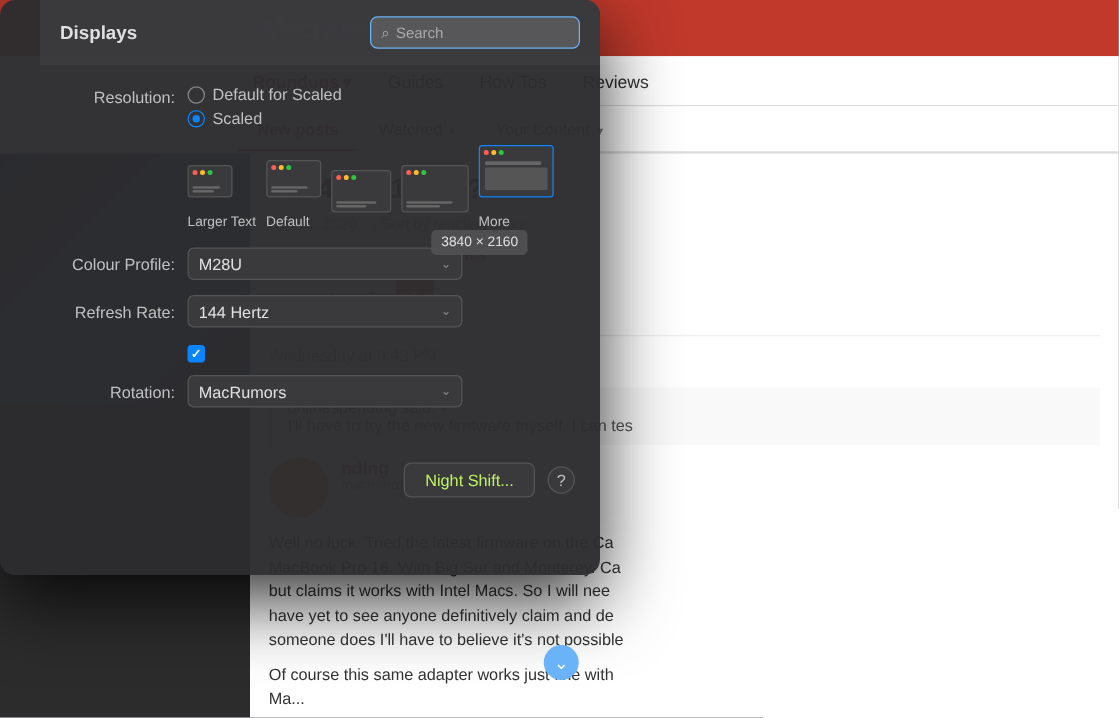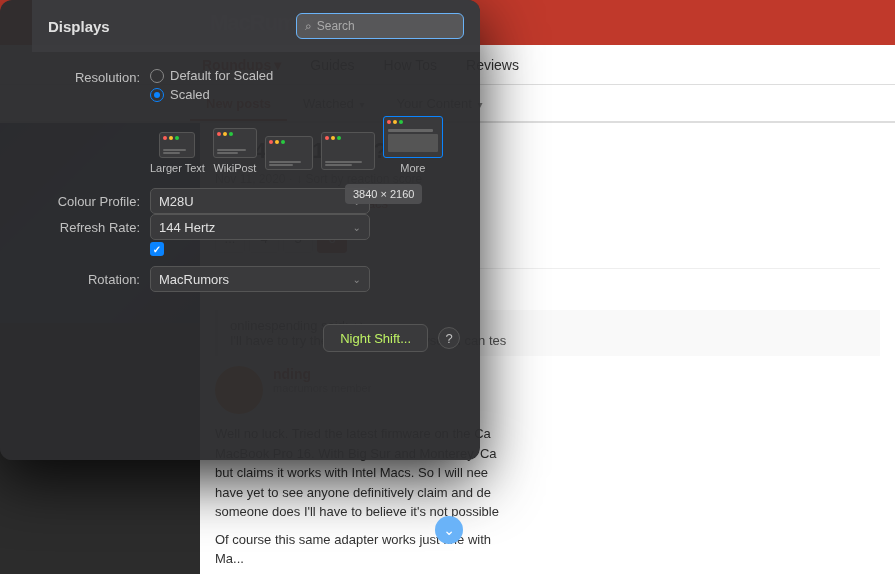--- a/index.html
+++ b/index.html
@@ -291,22 +291,21 @@
     .resolution-thumbnails {
       display: flex;
       gap: 8px;
       margin-bottom: 14px;
       padding-left: 130px;
       align-items: flex-end;
     }
     .thumb-item {
       display: flex;
       flex-direction: column;
-      align-items: center;
-      gap: 4px;
+      gap: 14px;
       cursor: pointer;
     }
     .thumb-preview {
       background: #3a3a3c;
       border: 1.5px solid #555;
       border-radius: 3px;
       display: flex;
       align-items: center;
       justify-content: center;
       position: relative;
@@ -342,20 +341,21 @@
       top: 184px;
       white-space: nowrap;
       z-index: 10;
     }
 
     
     .dropdown-row {
       display: flex;
       align-items: center;
       gap: 10px;
+      margin-bottom: 12px;
     }
     .dropdown-label {
       color: #c0c0c0;
       font-size: 13px;
       min-width: 120px;
       text-align: right;
     }
     .mac-dropdown {
       flex: 1;
       height: 26px;
@@ -607,21 +607,21 @@
           <div class="traffic-lights">
             <div class="tl red"></div>
             <div class="tl yellow"></div>
             <div class="tl green"></div>
           </div>
           <div style="position:absolute; bottom:3px; left:3px; right:3px; display:flex; flex-direction:column; gap:1px;">
             <div class="content-line" style="width:80%;"></div>
             <div class="content-line" style="width:60%;"></div>
           </div>
         </div>
-        <span class="thumb-label">WikiPost</span>
+        <span class="thumb-label">Default</span>
       </div>
 
       <div class="thumb-item">
         <div class="thumb-preview" style="width:48px; height:34px;">
           <div class="traffic-lights">
             <div class="tl red"></div>
             <div class="tl yellow"></div>
             <div class="tl green"></div>
           </div>
           <div style="position:absolute; bottom:3px; left:3px; right:3px; display:flex; flex-direction:column; gap:1px;">

